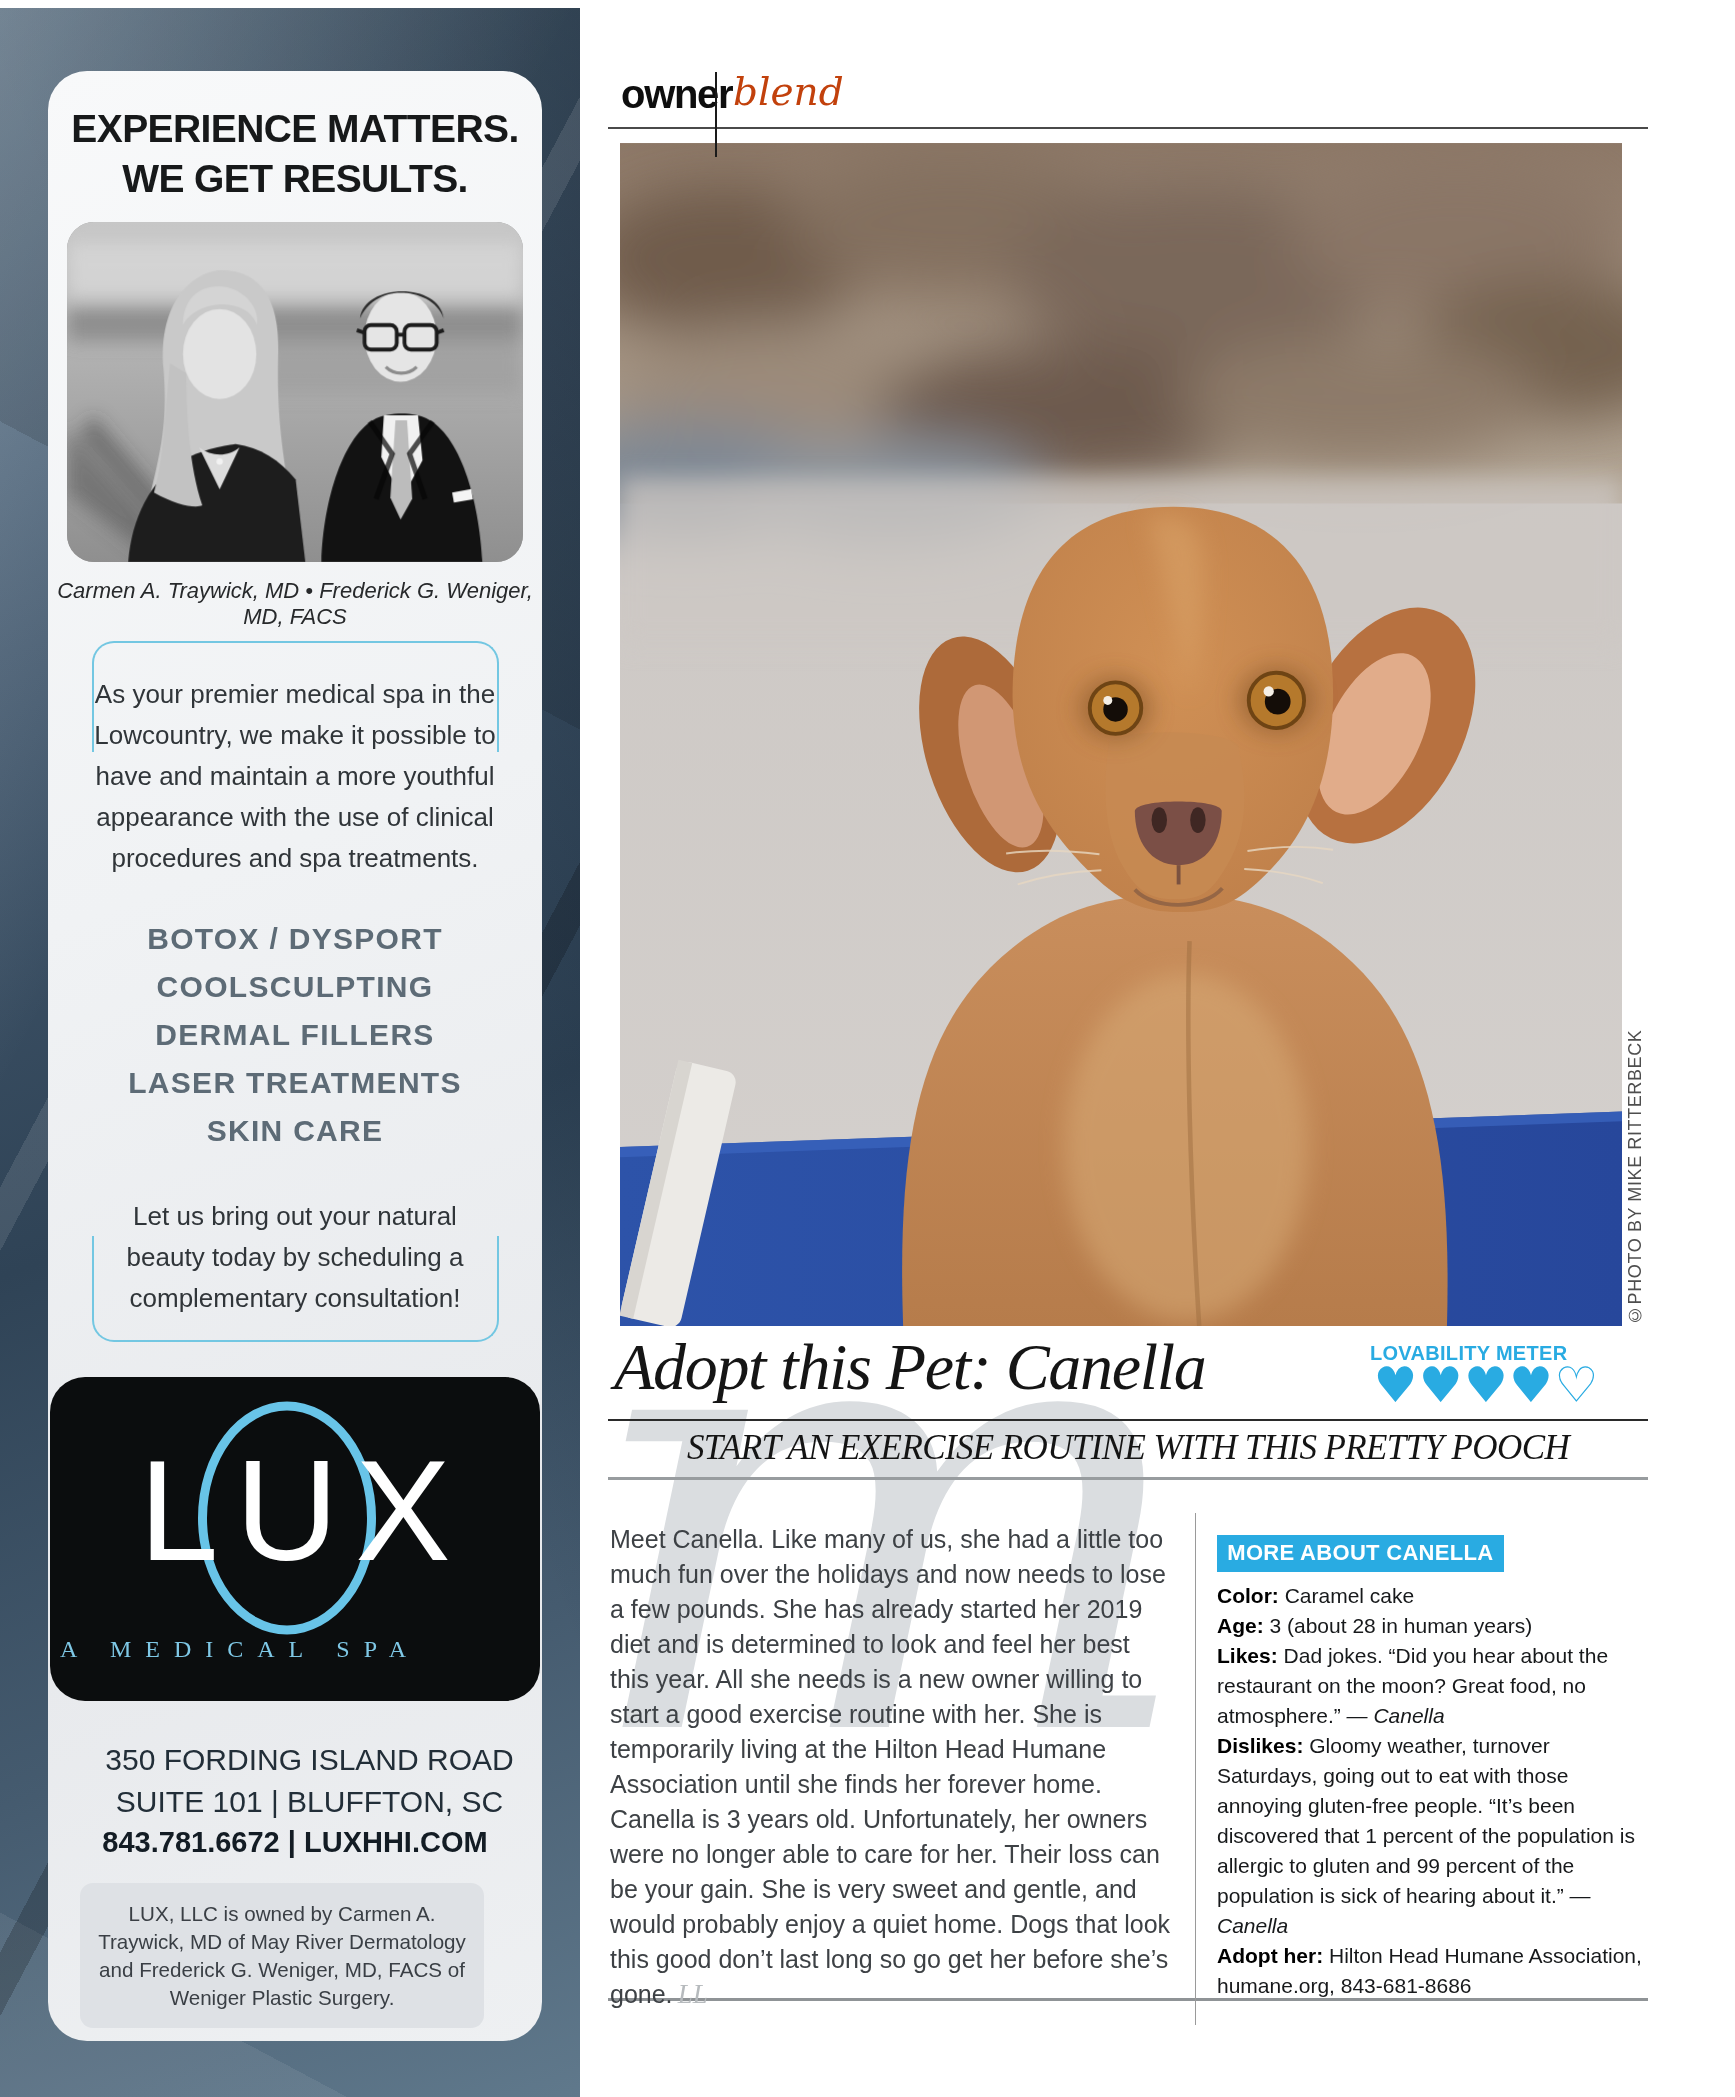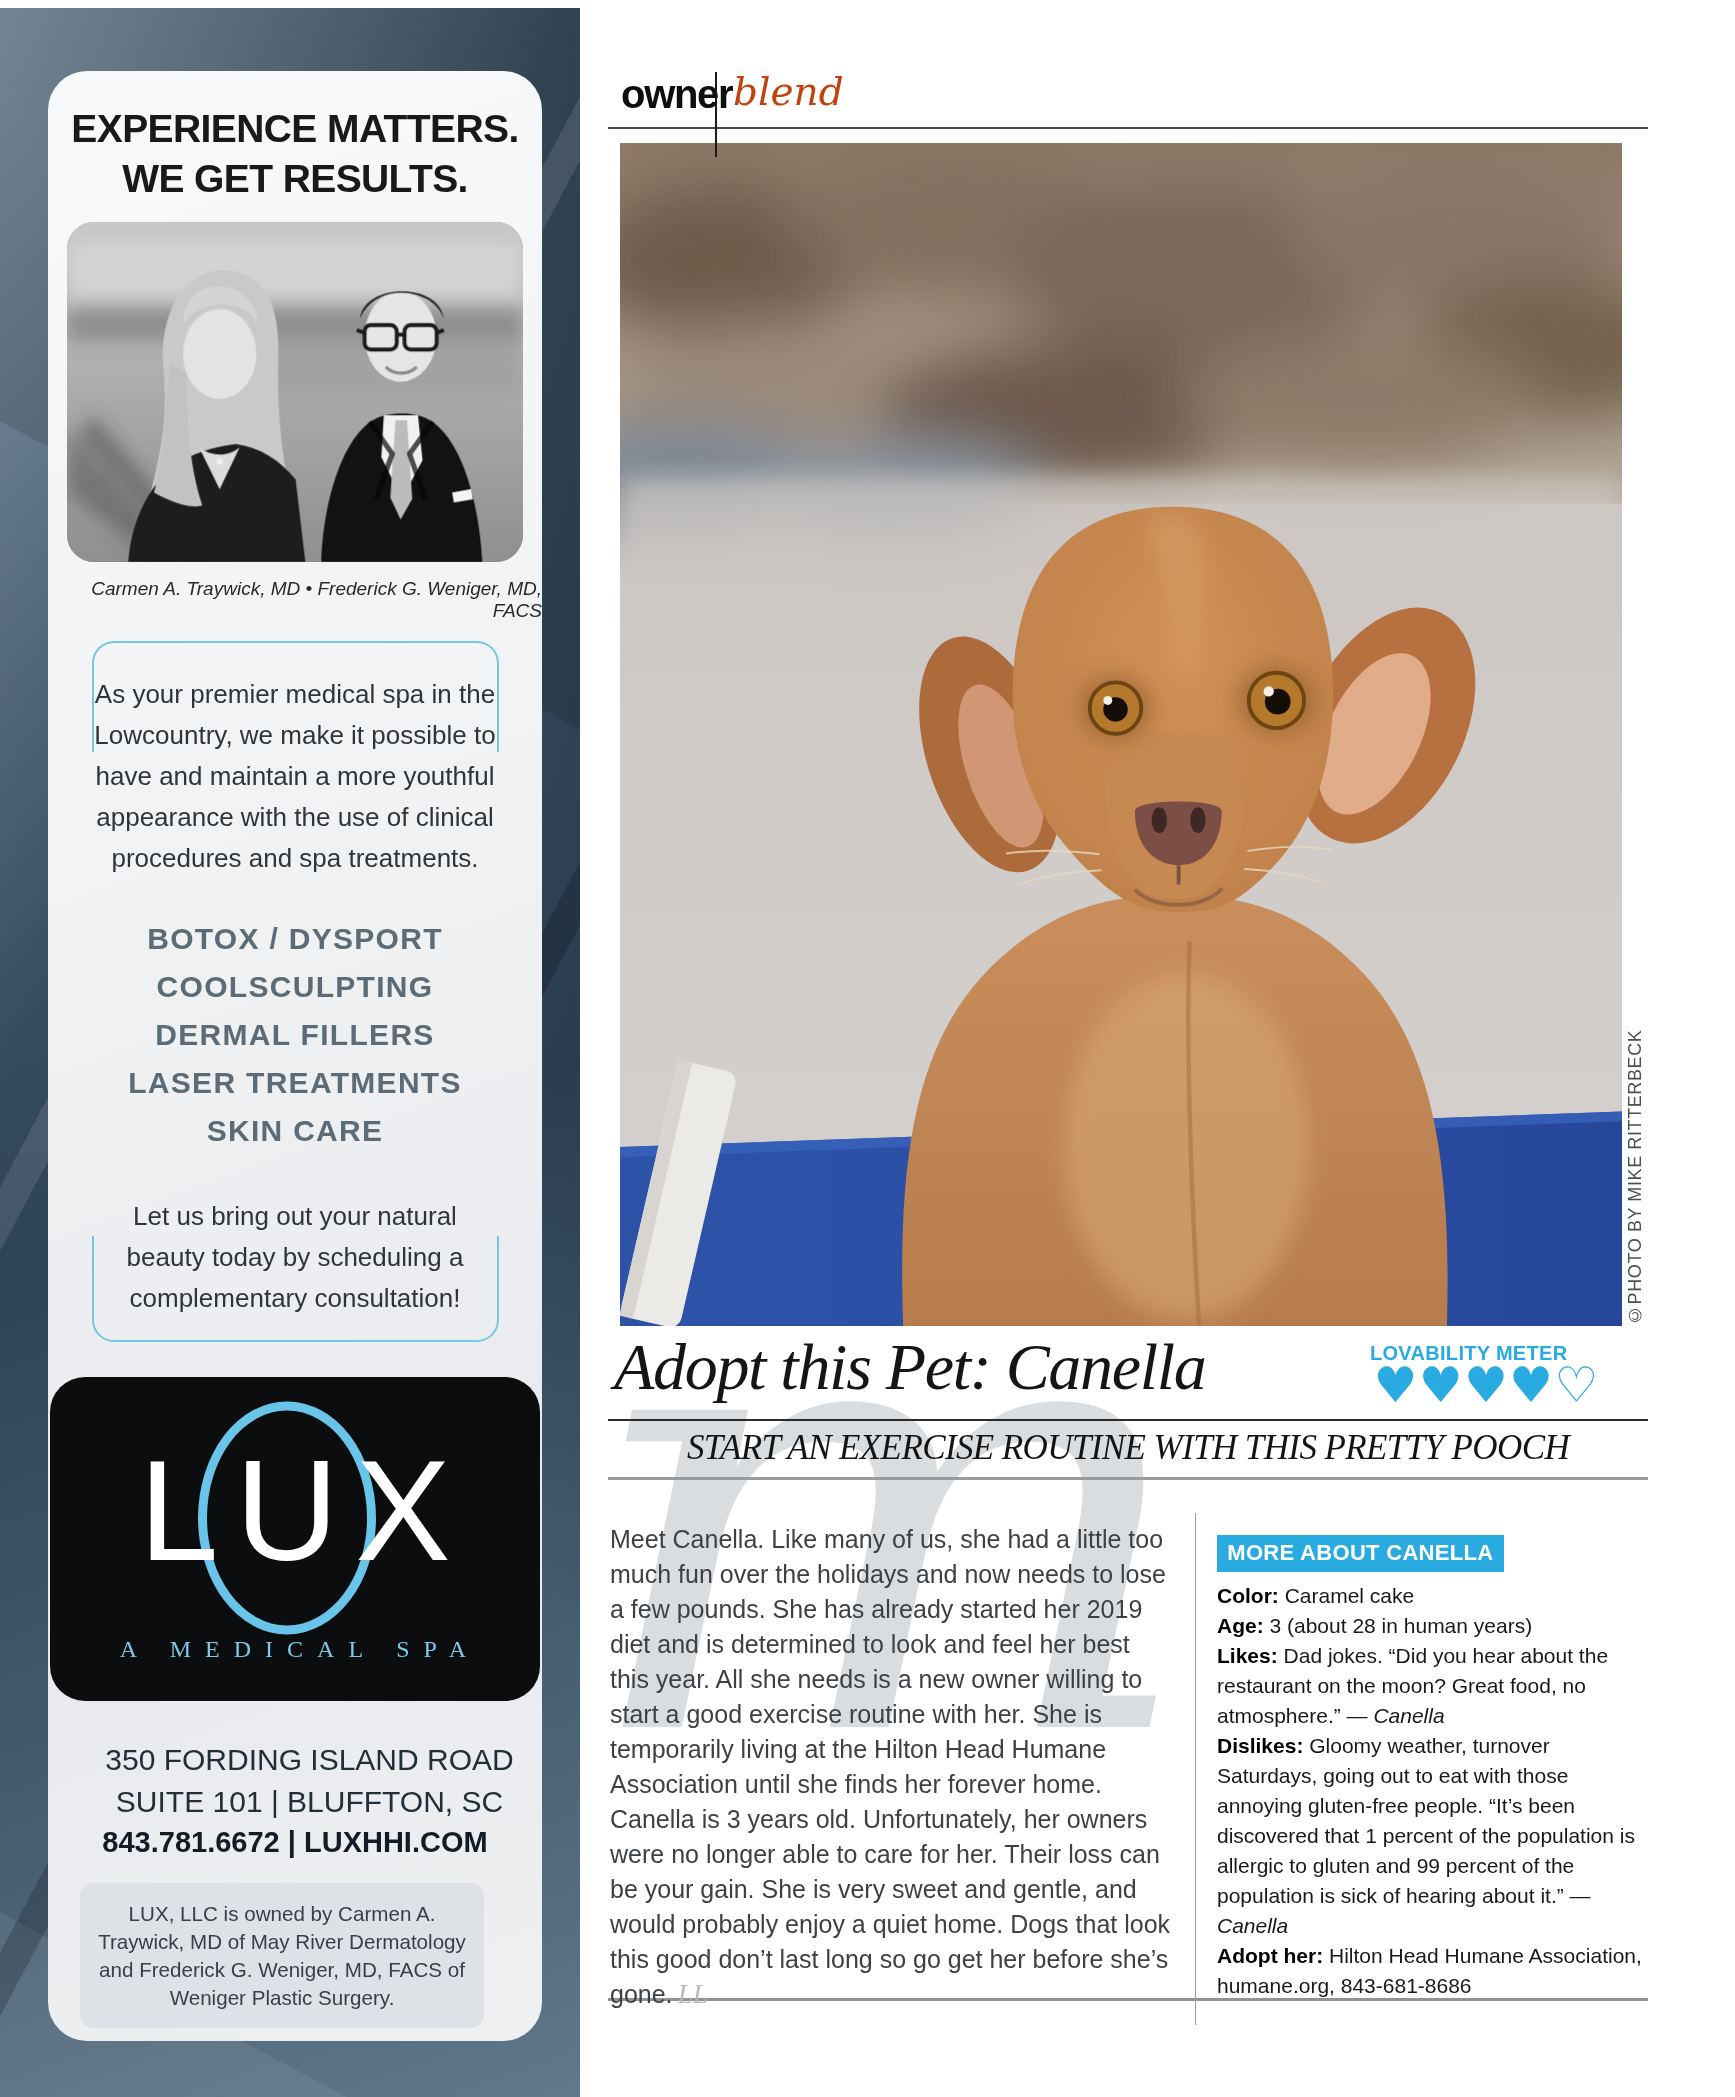--- a/index.html
+++ b/index.html
@@ -21,42 +21,42 @@
   }
   .ad-panel { position:absolute; left:48px; top:63px; width:494px; height:1970px; border-radius:39px;
     background:linear-gradient(160deg,#f8f9fa 0%, #f0f2f4 40%, #e8eaed 75%, #eef0f2 100%); }
 
   .ad-headline { position:absolute; left:0; right:0; top:33px; text-align:center;
     font-weight:bold; font-size:39px; line-height:50px; letter-spacing:-0.6px; color:#17191a; }
 
   .ad-photo { position:absolute; left:19.3px; top:151px; width:456px; height:340px; border-radius:27px; overflow:hidden; background:#9a9a9a; }
   .ad-photo svg { display:block; }
 
-  .ad-caption { position:absolute; left:0; right:0; top:507px; text-align:right;
-    font-style:italic; font-size:19px; color:#27292b; }
+  .ad-caption { position:absolute; left:0; right:0; top:507px; text-align:center;
+    font-style:italic; font-size:22px; color:#27292b; }
 
   .bracket-top { position:absolute; left:44px; top:570px; width:407px; height:111px;
     border:2.6px solid #73c7e2; border-bottom:none; border-radius:22px 22px 0 0; }
   .bracket-bottom { position:absolute; left:44px; top:1165px; width:407px; height:106px;
     border:2.6px solid #73c7e2; border-top:none; border-radius:0 0 22px 22px; }
 
   .ad-intro { position:absolute; left:37px; right:37px; top:603px; text-align:center;
     font-size:26px; line-height:41px; color:#303539; }
   .ad-services { position:absolute; left:0; right:0; top:844px; text-align:center;
     font-weight:bold; font-size:30px; line-height:48px; letter-spacing:1.3px; color:#5d6b76; }
   .ad-cta { position:absolute; left:51px; right:51px; top:1125px; text-align:center;
     font-size:26px; line-height:41px; color:#303539; }
 
   .lux-box { position:absolute; left:1.9px; top:1306px; width:490px; height:324px; border-radius:35px; background:#0b0d0e; }
   .lux-row { position:absolute; left:0; right:0; top:37px; height:193px; display:flex; justify-content:center; align-items:center; }
   .lux-letter { position:relative; z-index:1; font-size:143px; line-height:1; color:#ffffff; font-weight:400; }
   .lux-u-wrap { position:relative; padding:0 16.7px; }
   .lux-u-wrap::before { content:""; position:absolute; left:50%; top:50%; transform:translate(-50%,-47%);
     width:160px; height:215px; border:9.7px solid #68c4e8; border-radius:50%; z-index:0; }
-  .lux-tagline { position:absolute; left:0; right:0; top:259px; text-align:center;
+  .lux-tagline { position:absolute; left:0; right:0; top:259px; 
     font-family:"Liberation Serif", serif; font-size:24px; letter-spacing:14px; padding-left:10px; color:#7fc8e6; }
 
   .ad-address { position:absolute; left:0; right:0; top:1668px; text-align:center;
     font-size:30px; line-height:42px; color:#222e38;margin-left:29px; }
   .ad-contact { position:absolute; left:0; right:0; top:1755px; text-align:center;
     font-size:29px; font-weight:bold; color:#131c24; }
 
   .ad-disclaimer { position:absolute; left:32px; width:404px; top:1812px; padding:16.7px 18px;
     background:#dee1e5; border-radius:13px; text-align:center;
     font-size:20.6px; line-height:28px; color:#3a3f45; }

